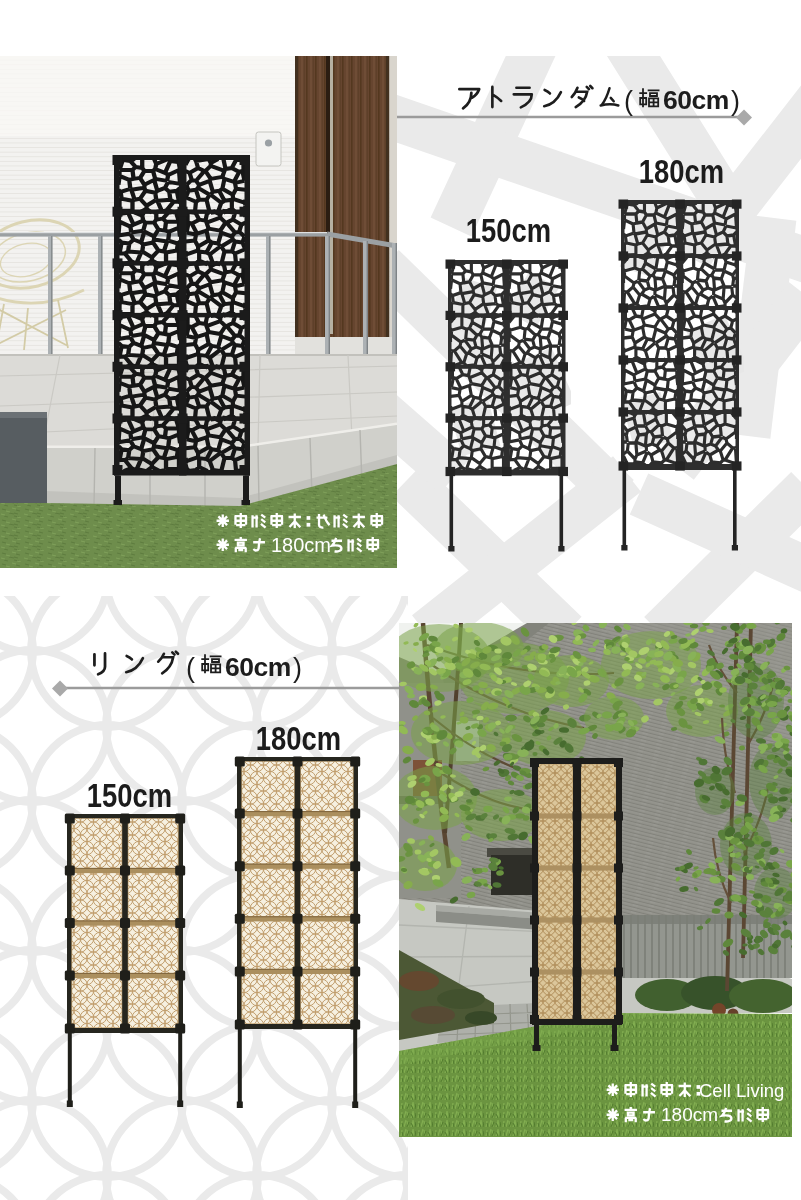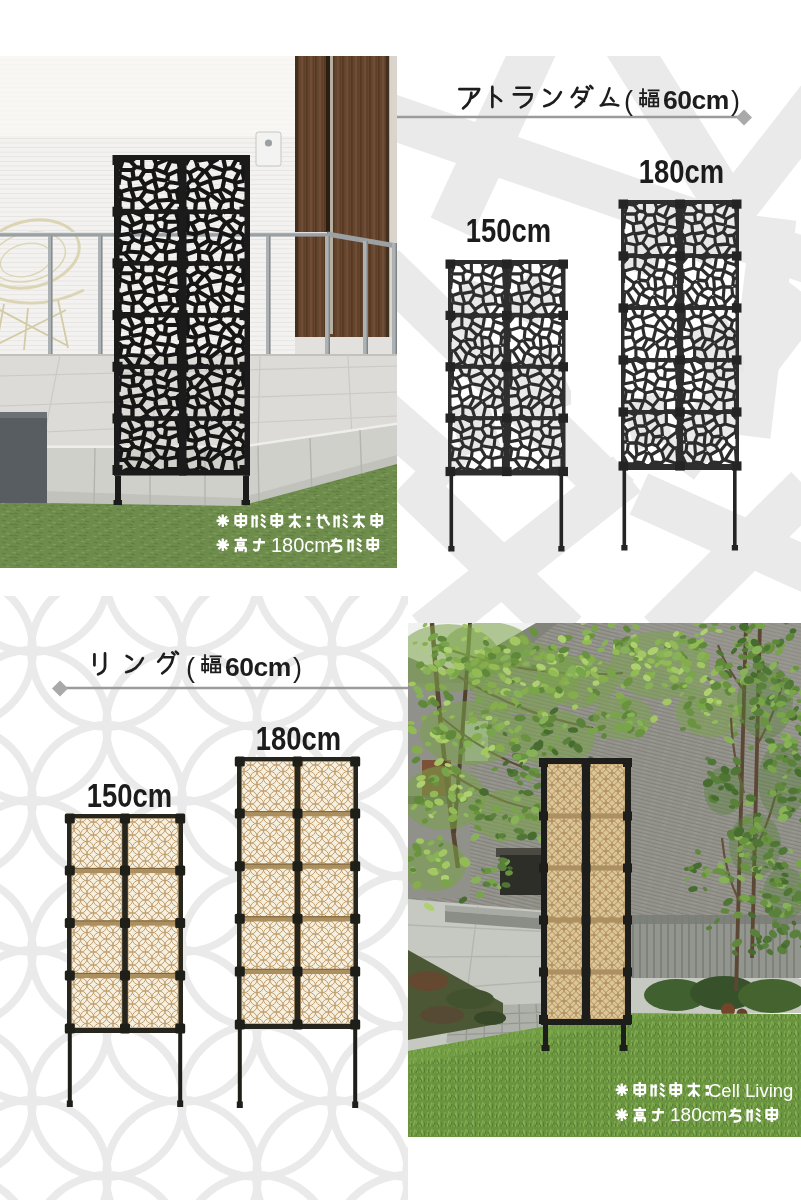--- a/index.html
+++ b/index.html
@@ -556,21 +556,21 @@
 <use href="#fk4" transform="translate(233,481) scale(1.55)"></use>
 <use href="#fksa" transform="translate(251,481) scale(1.55)"></use>
 <text x="271" y="496" font-size="20" font-family="Liberation Sans" stroke="none" fill="#ffffff">180cm</text>
 <use href="#fkwo" transform="translate(329,481) scale(1.55)"></use>
 <use href="#fk2" transform="translate(347,481) scale(1.55)"></use>
 <use href="#fk1" transform="translate(365,481) scale(1.55)"></use>
 </g>
 </svg>
 </div>
 
-<div class="abs" style="left:408px;top:623px;width:393px;height:514px;overflow:hidden">
+<div class="abs" style="left:399px;top:623px;width:393px;height:514px;overflow:hidden">
 <svg width="393" height="514" viewBox="0 0 393 514">
 
 <rect x="0" y="0" width="393" height="302" fill="url(#slate)"></rect>
 <polygon points="200,0 393,0 393,120 240,40" fill="#9b9b94" opacity="0.4"></polygon>
 <polygon points="0,135 45,60 95,0 0,0" fill="#8a8b84"></polygon>
 
 <polygon points="0,0 130,0 42,52 0,34" fill="#f0f2ef"></polygon>
 <polygon points="128,0 150,0 50,78 42,50" fill="#82837b"></polygon>
 
 <rect x="0" y="60" width="62" height="215" fill="#90918a"></rect>

